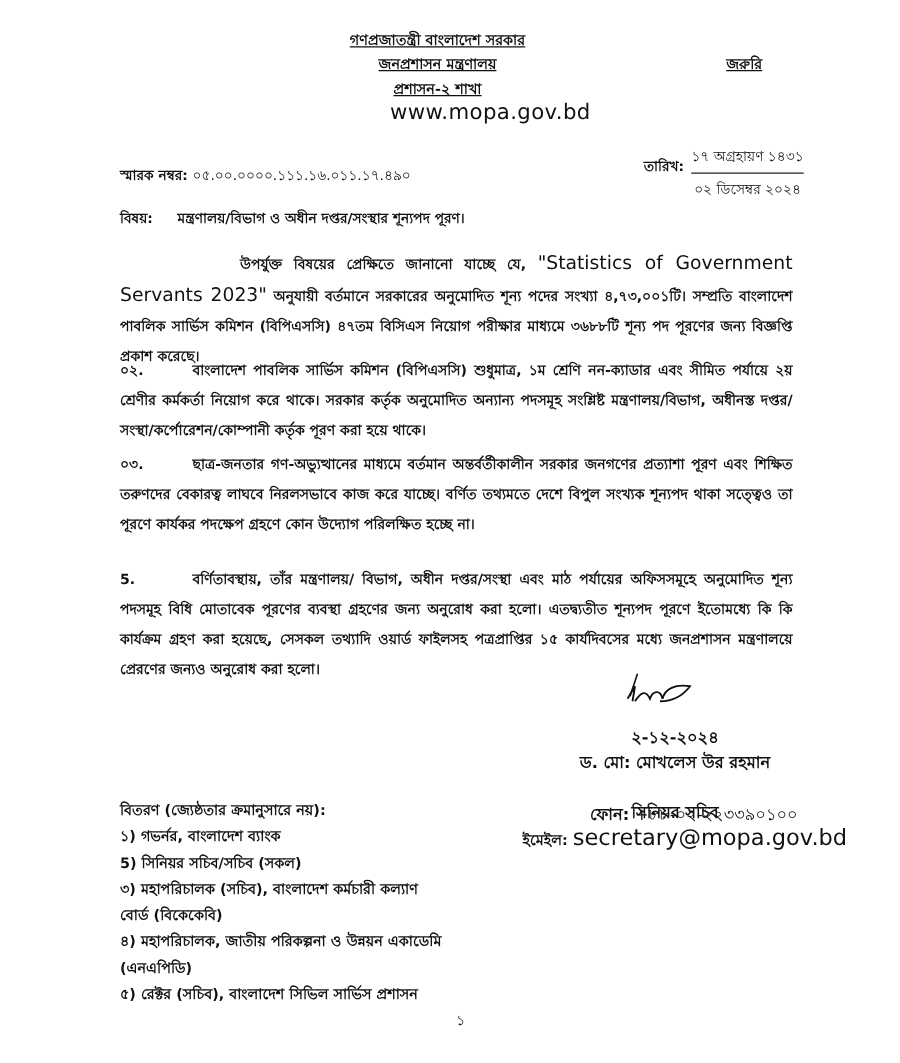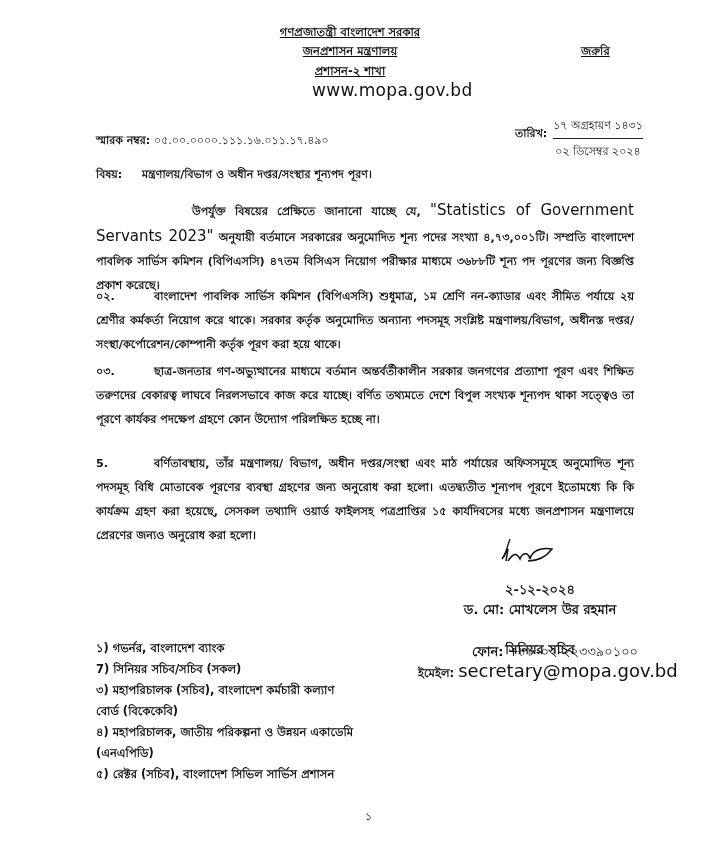--- a/index.html
+++ b/index.html
@@ -66,22 +66,23 @@
 <div class="abs sig" style="left:440px; top:642px; width:230px;">
   <span>ফোন:</span>
   <span style="font-weight:normal;">+৮৮-০২-২২৩৩৯০১০০</span>
 </div>
 <div class="abs" style="left:418px; top:660px; font-size:11.5px; font-weight:bold;">
   <span>ইমেইল:</span>
   <span class="email">secretary@mopa.gov.bd</span>
 </div>
 
 <div class="abs list" style="left:96px; top:638px; width:300px;">
+  <div>বিতরণ (জ্যেষ্ঠতার ক্রমানুসারে নয়):</div>
   <div>১) গভর্নর, বাংলাদেশ ব্যাংক</div>
-  <div>7) সিনিয়র সচিব/সচিব (সকল)</div>
+  <div>5) সিনিয়র সচিব/সচিব (সকল)</div>
   <div>৩) মহাপরিচালক (সচিব), বাংলাদেশ কর্মচারী কল্যাণ</div>
   <div>বোর্ড (বিকেকেবি)</div>
   <div>৪) মহাপরিচালক, জাতীয় পরিকল্পনা ও উন্নয়ন একাডেমি</div>
   <div>(এনএপিডি)</div>
   <div>৫) রেক্টর (সচিব), বাংলাদেশ সিভিল সার্ভিস প্রশাসন</div>
 </div>
 
 <div class="abs sm" style="left:365px; top:808px;">১</div>
 
 </body></html>

